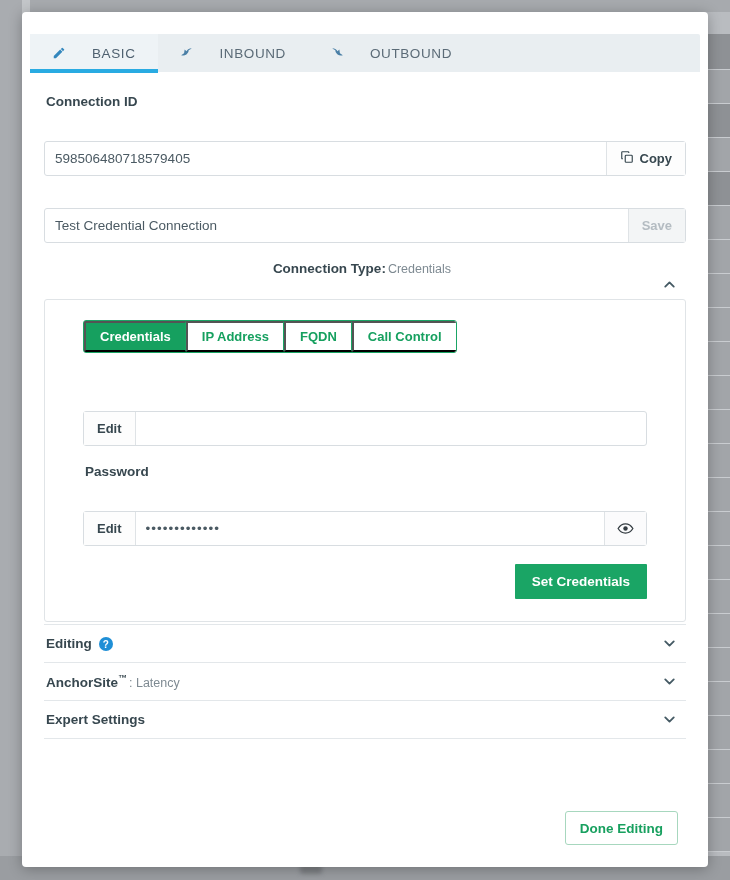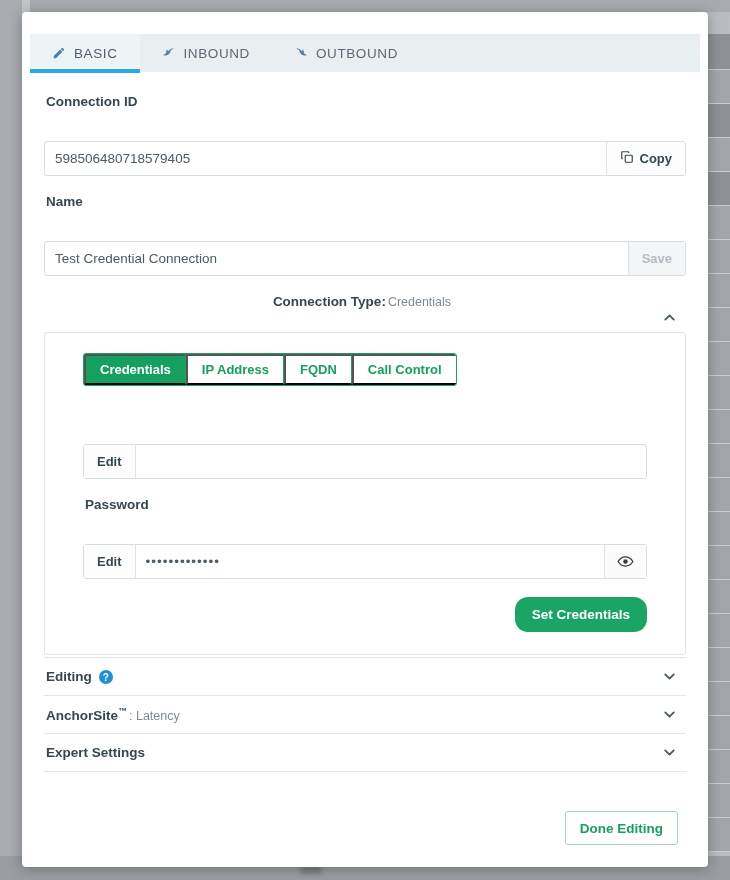--- a/index.html
+++ b/index.html
@@ -85,21 +85,21 @@
   .tabbar {
     margin: 22px 8px 0 8px;
     background: #e9eef1;
     height: 38px;
     display: flex;
     align-items: stretch;
     border-radius: 2px 2px 0 0;
   }
   .tab {
     position: relative;
-    display: flex; align-items: center; gap: 8px;
+    display: flex; align-items: center; gap: 26px;
     padding: 0 22px;
     font-size: 13.5px;
     letter-spacing: .6px;
     color: #5b6b77;
     cursor: pointer;
     background: transparent;
     border: none;
     font-family: "Liberation Sans", sans-serif;
   }
   .tab.active {
@@ -232,21 +232,21 @@
     border-left: 1px solid #dfe3e6;
     background: #fbfbfc;
     cursor: pointer;
     color: #333b41;
   }
 
   .btn-green {
     background: #1aa565;
     color: #fff;
     border: none;
-    border-radius: 13px;
+    border-radius: 1px;
     height: 35px;
     padding: 0 17px;
     font-size: 13.5px;
     font-weight: bold;
     cursor: pointer;
     font-family: "Liberation Sans", sans-serif;
   }
   .right-align { display: flex; justify-content: flex-end; padding-right: 18px; }
 
   .modal-footer {
@@ -344,21 +344,20 @@
         <span>
           <svg width="14" height="14" viewBox="0 0 24 24" fill="none" stroke="currentColor" stroke-width="2">
             <rect x="9" y="9" width="12" height="12" rx="1.5"></rect>
             <path d="M5 15H4a1 1 0 0 1-1-1V4a1 1 0 0 1 1-1h10a1 1 0 0 1 1 1v1"></path>
           </svg>
         </span>
         <span>Copy</span>
       </div>
     </div>
 
-    <div class="field-label">Name</div>
     <div class="input-row">
       <div class="txt">Test Credential Connection</div>
       <div class="addon disabled">Save</div>
     </div>
 
     <div class="acc-head first">
       <div class="acc-title">
         <span>Connection Type:</span><span class="sub">Credentials</span>
       </div>
       <span class="chev">

